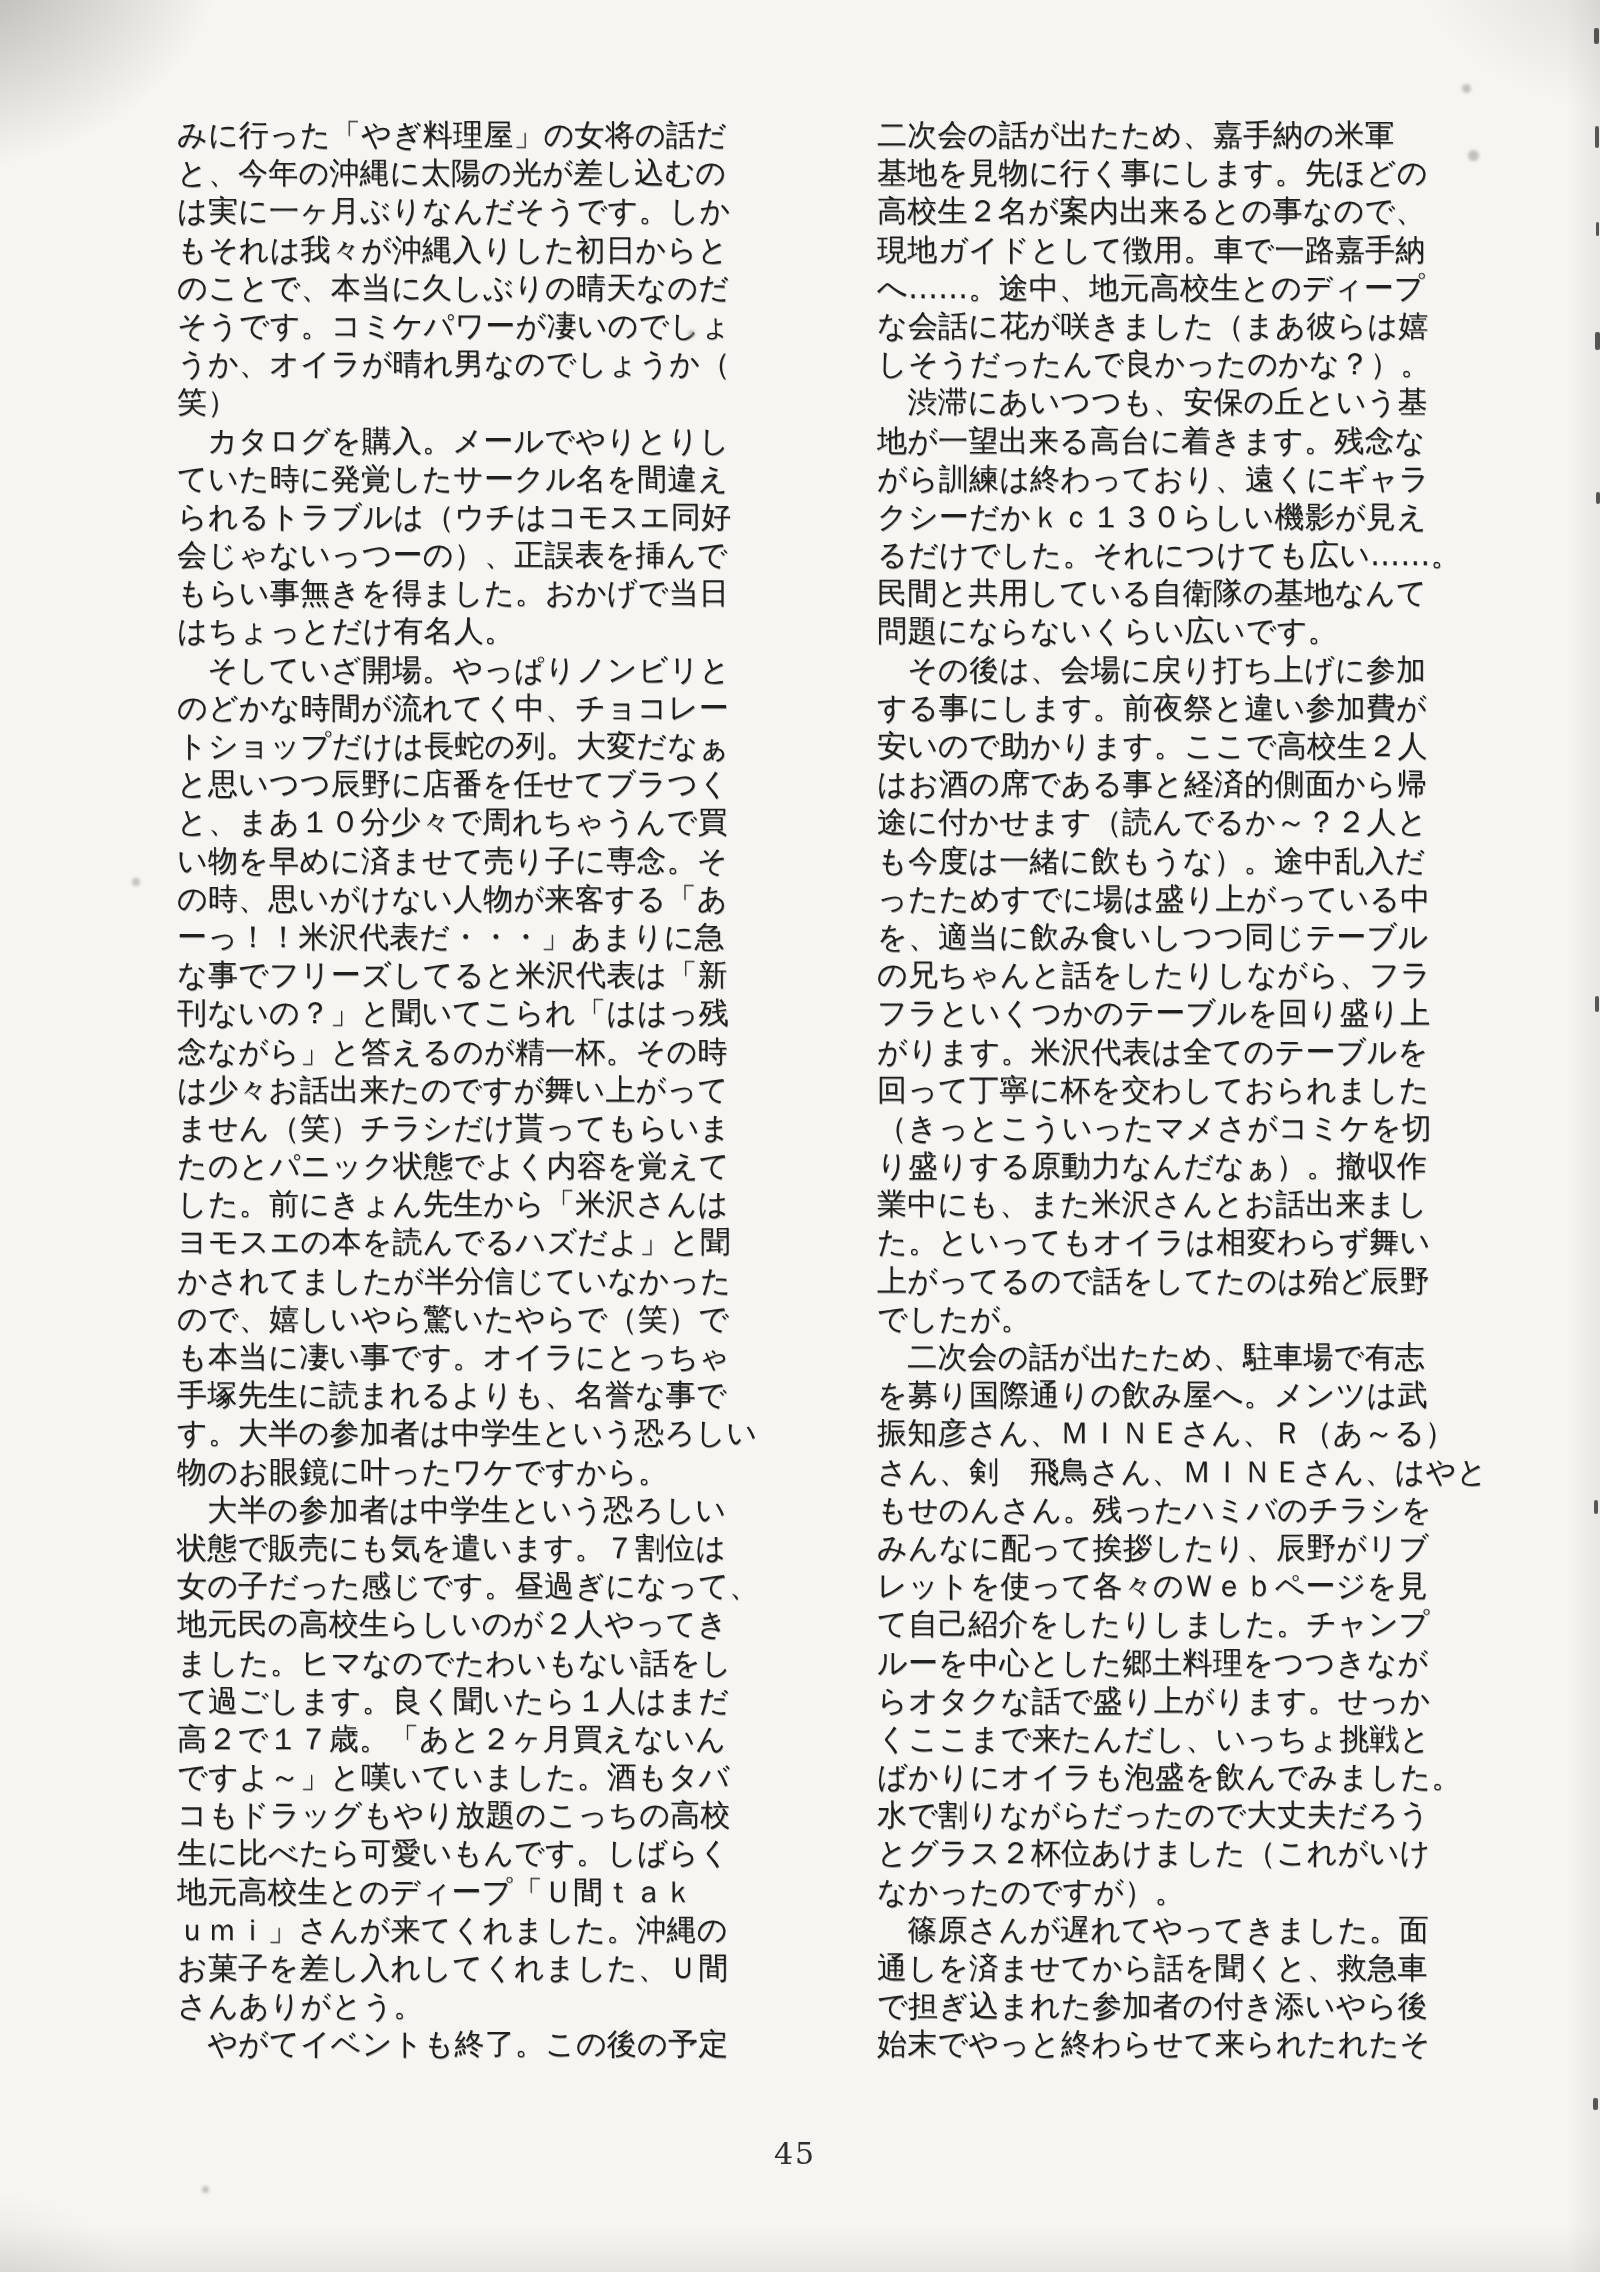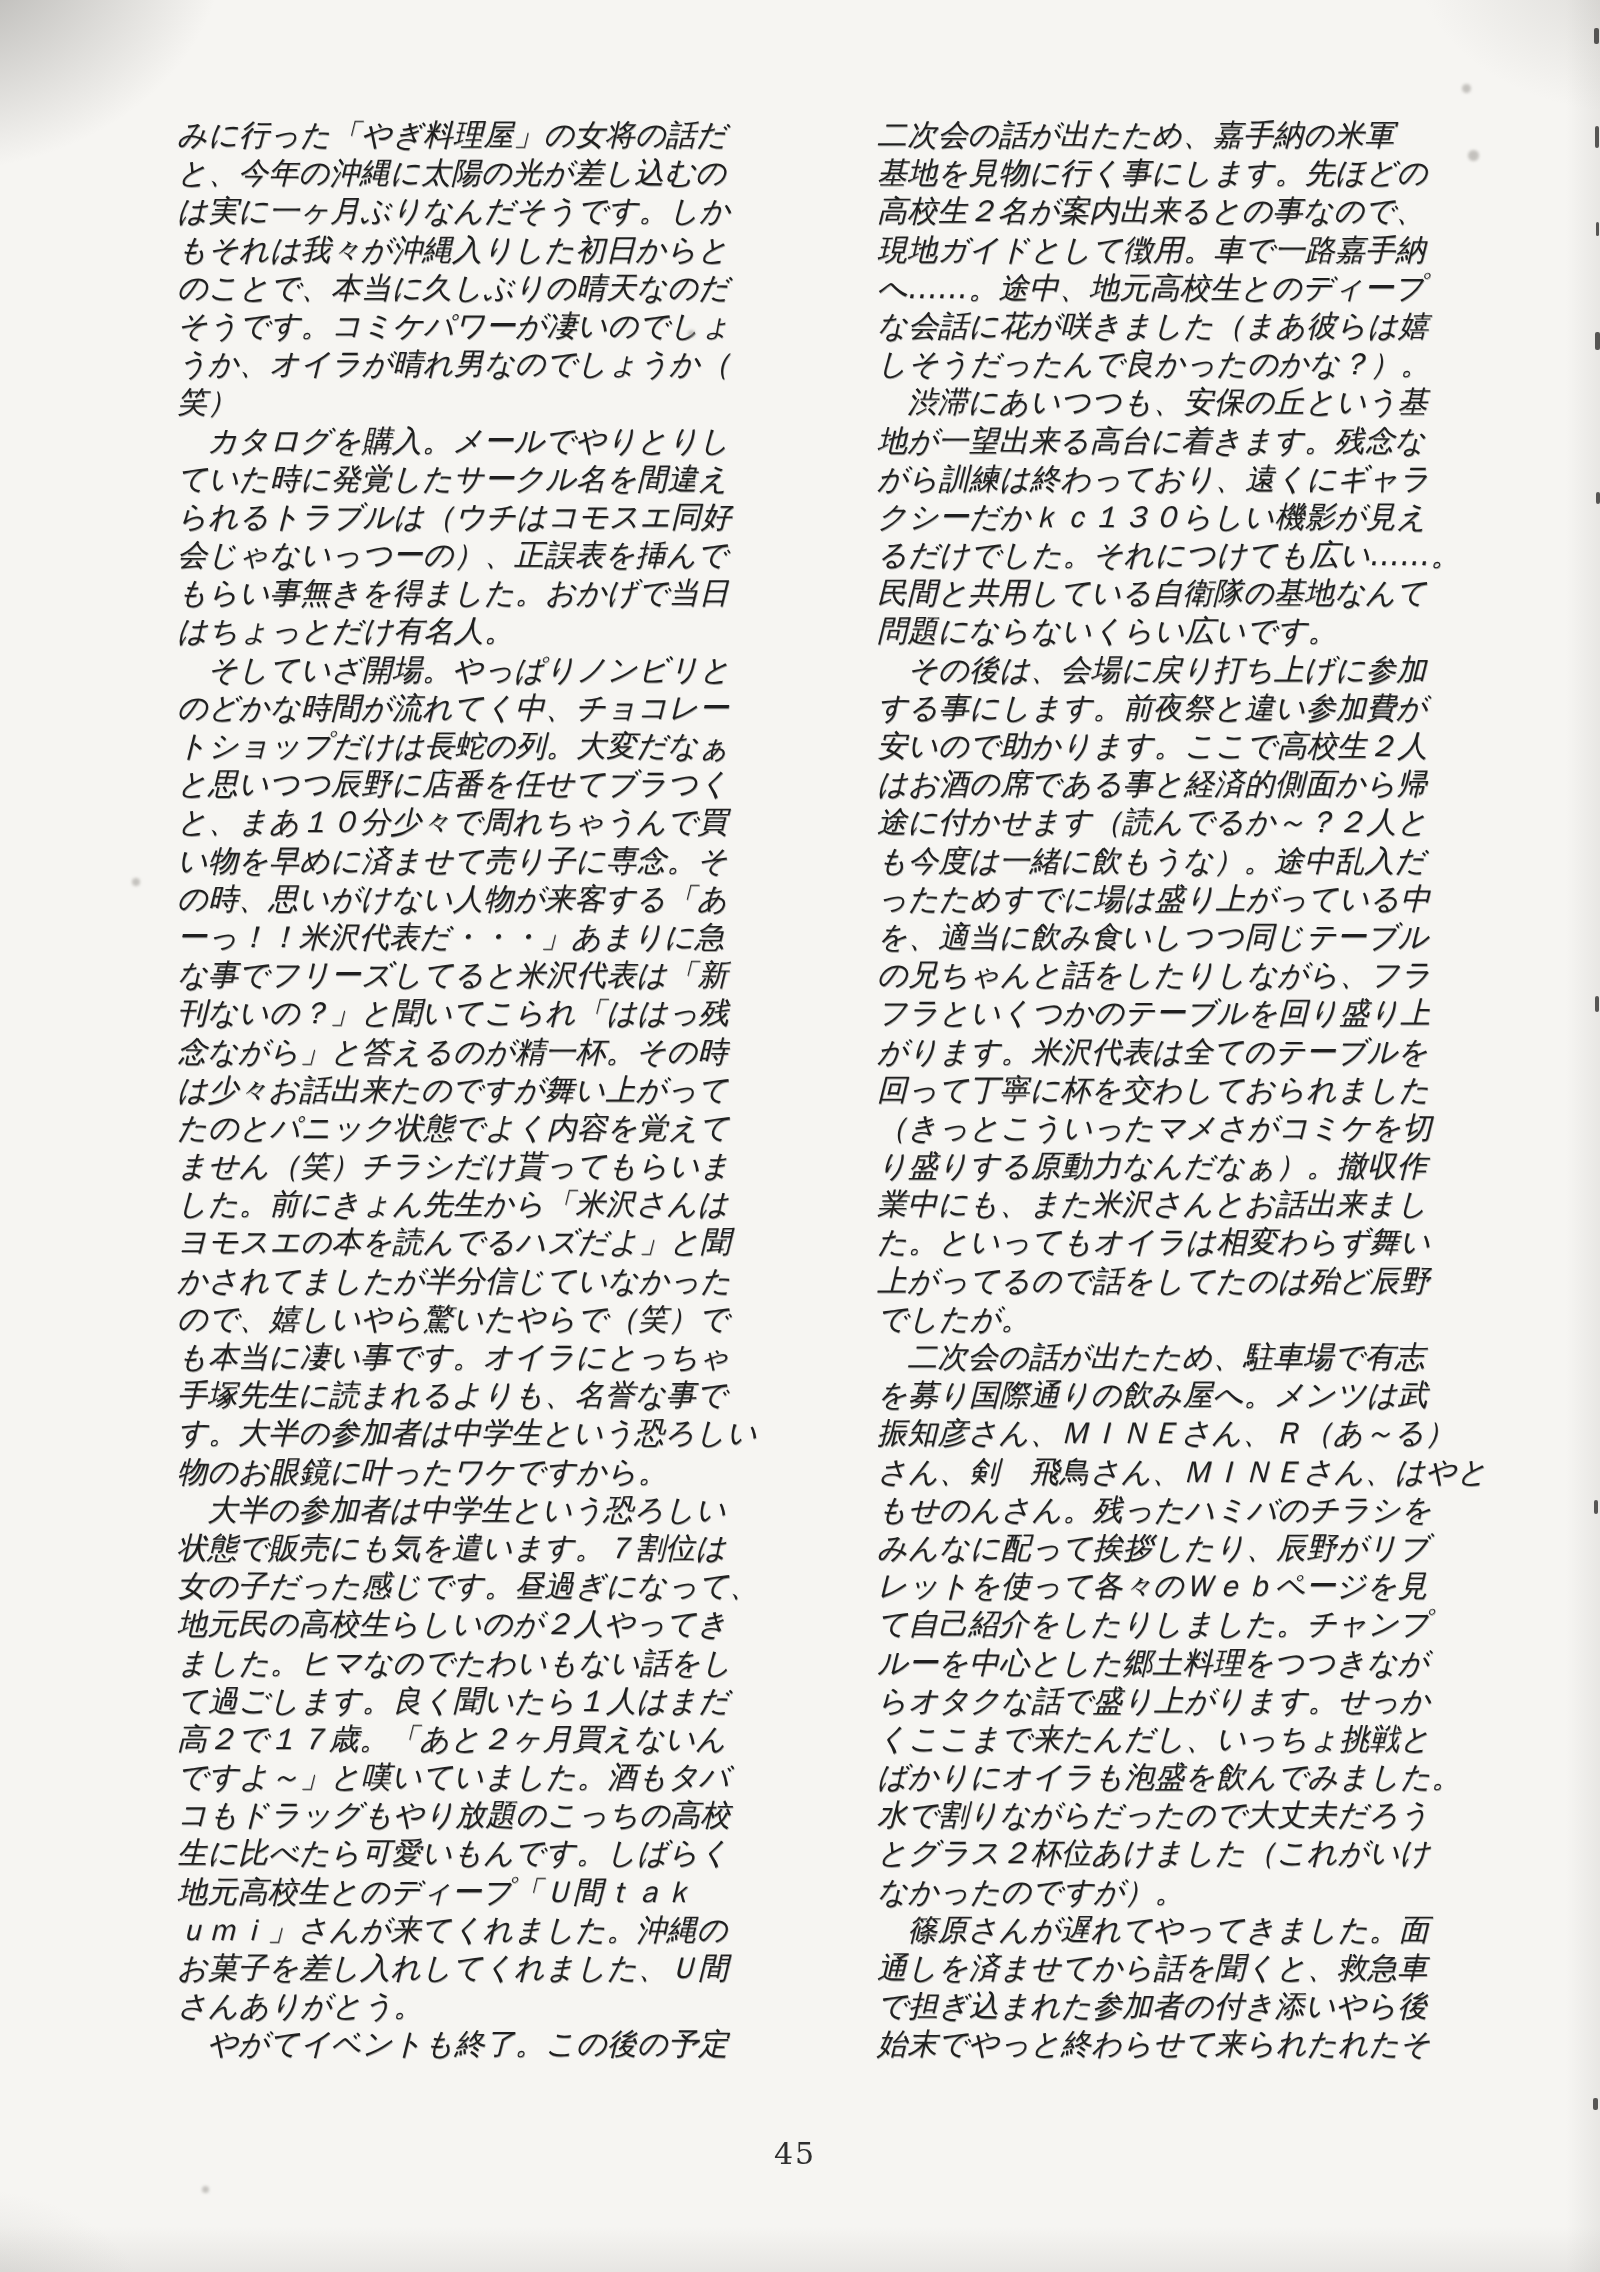--- a/index.html
+++ b/index.html
@@ -24,21 +24,20 @@
       radial-gradient(320px 220px at 1640px -40px, rgba(150,148,144,0.30), rgba(150,148,144,0) 70%),
       radial-gradient(260px 160px at -40px 2300px, rgba(150,148,144,0.25), rgba(150,148,144,0) 70%),
       linear-gradient(to left, rgba(146,144,140,0.14), rgba(146,144,140,0) 34px),
       linear-gradient(to top, rgba(150,148,145,0.16), rgba(150,148,145,0) 46px),
       #f6f5f2;
   }
   .column {
     position: absolute;
     top: 116px;
     width: 620px;
-    font-style: italic;
   }
   .column-left  { left: 177px; }
   .column-right { left: 877px; }
   .text-line {
     height: 38.2px;
     line-height: 38.2px;
     font-size: 30px;
     color: #1f1f1f;
     white-space: pre;
     letter-spacing: 0.2px;
@@ -108,22 +107,22 @@
       <div class="text-line">トショップだけは長蛇の列。大変だなぁ</div>
       <div class="text-line">と思いつつ辰野に店番を任せてブラつく</div>
       <div class="text-line">と、まあ１０分少々で周れちゃうんで買</div>
       <div class="text-line">い物を早めに済ませて売り子に専念。そ</div>
       <div class="text-line">の時、思いがけない人物が来客する「あ</div>
       <div class="text-line">ーっ！！米沢代表だ・・・」あまりに急</div>
       <div class="text-line">な事でフリーズしてると米沢代表は「新</div>
       <div class="text-line">刊ないの？」と聞いてこられ「ははっ残</div>
       <div class="text-line">念ながら」と答えるのが精一杯。その時</div>
       <div class="text-line">は少々お話出来たのですが舞い上がって</div>
+      <div class="text-line">ません（笑）チラシだけ貰ってもらいま</div>
       <div class="text-line">たのとパニック状態でよく内容を覚えて</div>
-      <div class="text-line">ません（笑）チラシだけ貰ってもらいま</div>
       <div class="text-line">した。前にきょん先生から「米沢さんは</div>
       <div class="text-line">ヨモスエの本を読んでるハズだよ」と聞</div>
       <div class="text-line">かされてましたが半分信じていなかった</div>
       <div class="text-line">ので、嬉しいやら驚いたやらで（笑）で</div>
       <div class="text-line">も本当に凄い事です。オイラにとっちゃ</div>
       <div class="text-line">手塚先生に読まれるよりも、名誉な事で</div>
       <div class="text-line">す。大半の参加者は中学生という恐ろしい</div>
       <div class="text-line">物のお眼鏡に叶ったワケですから。</div>
       <div class="text-line">　大半の参加者は中学生という恐ろしい</div>
       <div class="text-line">状態で販売にも気を遣います。７割位は</div>

